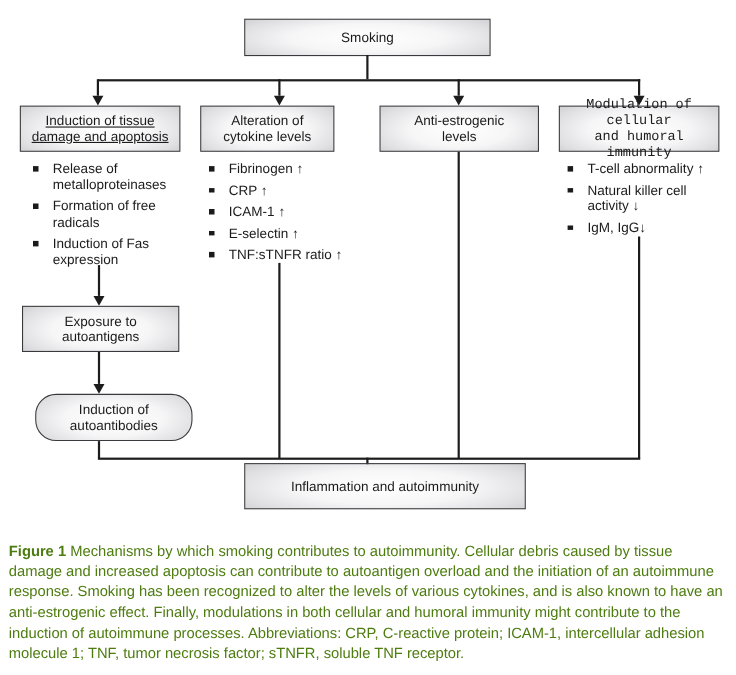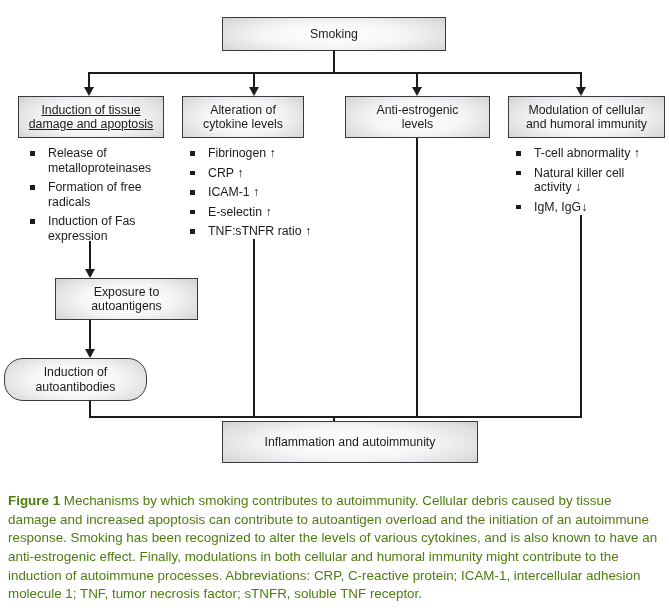--- a/index.html
+++ b/index.html
@@ -88,21 +88,21 @@
 damage and apoptosis</span>
   </div>
   <div class="box" style="left:182px; top:96px; width:122px; height:42px;">
     <span class="lbl">Alteration of
 cytokine levels</span>
   </div>
   <div class="box" style="left:345px; top:96px; width:145px; height:42px;">
     <span class="lbl">Anti-estrogenic
 levels</span>
   </div>
-  <div class="box" style="left:508px; top:96px; width:157px; height:42px;">
+  <div class="box" style="left:508px; top:96px; width:146px; height:42px;font-family:Liberation Mono, monospace;">
     <span class="lbl">Modulation of cellular
 and humoral immunity</span>
   </div>
 
   <ul class="bullets" style="left:28px; top:146px; width:140px;">
     <li>Release of metalloproteinases</li>
     <li>Formation of free radicals</li>
     <li>Induction of Fas expression</li>
   </ul>
 
@@ -116,29 +116,29 @@
 
   <ul class="bullets" style="left:514px; top:146px; width:150px;">
     <li>T-cell abnormality ↑</li>
     <li>Natural killer cell activity ↓</li>
     <li>IgM, IgG↓</li>
   </ul>
 
   <div class="vline" style="left:89px; top:241px; height:28px;"></div>
   <div class="ah" style="left:85px; top:269px;"></div>
 
-  <div class="box" style="left:20px; top:278px; width:143px; height:42px;margin-left:35px;">
+  <div class="box" style="left:20px; top:278px; width:143px; height:42px;">
     <span class="lbl">Exposure to
 autoantigens</span>
   </div>
 
   <div class="vline" style="left:89px; top:320px; height:29px;"></div>
   <div class="ah" style="left:85px; top:349px;"></div>
 
-  <div class="box" style="left:4px; top:358px; width:143px; height:43px;border-radius:19px;">
+  <div class="box" style="left:32px; top:358px; width:143px; height:43px;border-radius:19px;">
     <span class="lbl">Induction of
 autoantibodies</span>
   </div>
 
   <div class="vline" style="left:89px; top:401px; height:16px;"></div>
 
   <div class="vline" style="left:253px; top:239px; height:178px;"></div>
   <div class="vline" style="left:416px; top:138px; height:279px;"></div>
   <div class="vline" style="left:580px; top:215px; height:202px;"></div>
 

